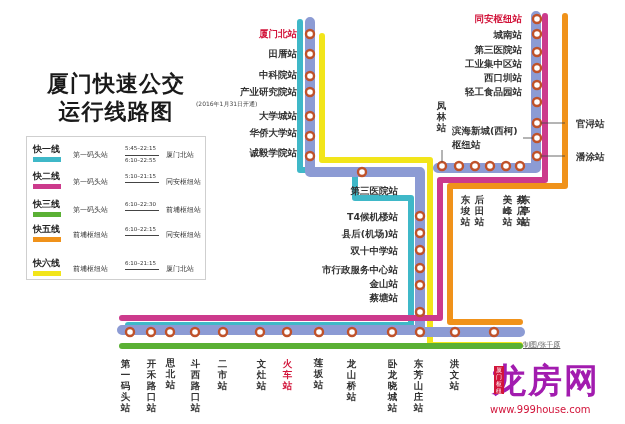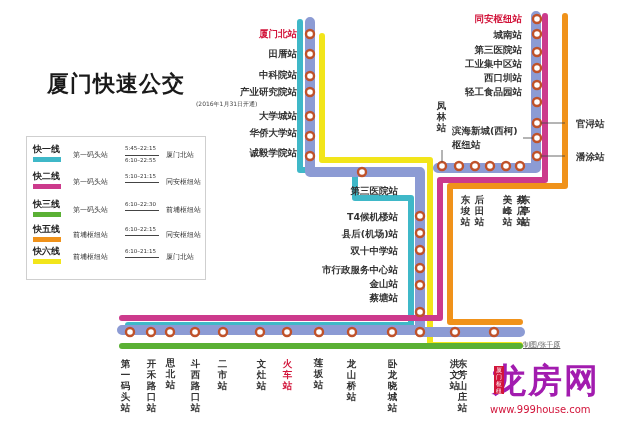--- a/index.html
+++ b/index.html
@@ -106,20 +106,21 @@
   <g stroke="#444" stroke-width="0.8">
     <line x1="541" y1="123" x2="565" y2="123"></line>
     <line x1="541" y1="156" x2="565" y2="156"></line>
     <line x1="442" y1="150" x2="442" y2="162"></line>
     <line x1="523" y1="138" x2="533" y2="138"></line>
   </g>
 </svg>
 
 <div class="title">
   <div>厦门快速公交</div>
+  <div>运行线路图</div>
 </div>
 
 <div class="legend">
   <div class="lg-row" style="top:6px;">
     <div class="lg-name">快一线</div>
     <div class="lg-swatch" style="background:#3fb8c8;"></div>
     <div class="lg-from">第一码头站</div>
     <div class="lg-time" style="top:2px;">5:45–22:15</div>
     <div class="lg-arrow"></div>
     <div class="lg-time" style="top:14px;">6:10–22:55</div>
@@ -142,21 +143,21 @@
     <div class="lg-to">前埔枢纽站</div>
   </div>
   <div class="lg-row" style="top:86px;">
     <div class="lg-name">快五线</div>
     <div class="lg-swatch" style="background:#f0921a;"></div>
     <div class="lg-from">前埔枢纽站</div>
     <div class="lg-time" style="top:3px;">6:10–22:15</div>
     <div class="lg-arrow"></div>
     <div class="lg-to">同安枢纽站</div>
   </div>
-  <div class="lg-row" style="top:108px;">
+  <div class="lg-row" style="top:120px;">
     <div class="lg-name">快六线</div>
     <div class="lg-swatch" style="background:#f2e51a;"></div>
     <div class="lg-from">前埔枢纽站</div>
     <div class="lg-time" style="top:3px;">6:10–21:15</div>
     <div class="lg-arrow"></div>
     <div class="lg-to">厦门北站</div>
   </div>
 </div>
 
 <div class="st r red" style="right:328px; top:28px;">厦门北站</div>
@@ -196,21 +197,21 @@
 <div class="vst" style="left:120px; top:358px;">第一码头站</div>
 <div class="vst" style="left:146px; top:358px;">开禾路口站</div>
 <div class="vst" style="left:165px; top:358px;font-family:Liberation Mono, monospace;">思北站</div>
 <div class="vst" style="left:190px; top:358px;">斗西路口站</div>
 <div class="vst" style="left:217px; top:358px;">二市站</div>
 <div class="vst" style="left:256px; top:358px;">文灶站</div>
 <div class="vst red" style="left:282px; top:358px;">火车站</div>
 <div class="vst" style="left:313px; top:358px;font-family:Liberation Mono, monospace;">莲坂站</div>
 <div class="vst" style="left:346px; top:358px;">龙山桥站</div>
 <div class="vst" style="left:387px; top:358px;">卧龙晓城站</div>
-<div class="vst" style="left:413px; top:358px;margin-left:44px;">东芳山庄站</div>
+<div class="vst" style="left:413px; top:358px;">东芳山庄站</div>
 <div class="vst" style="left:449px; top:358px;">洪文站</div>
 
 <div class="credit">制图/张千原</div>
 
 <div class="logo">
   <div class="logo-main">龙房网</div>
   <div class="logo-tag">厦门枢纽</div>
   <div class="logo-url">www.999house.com</div>
 </div>
 

